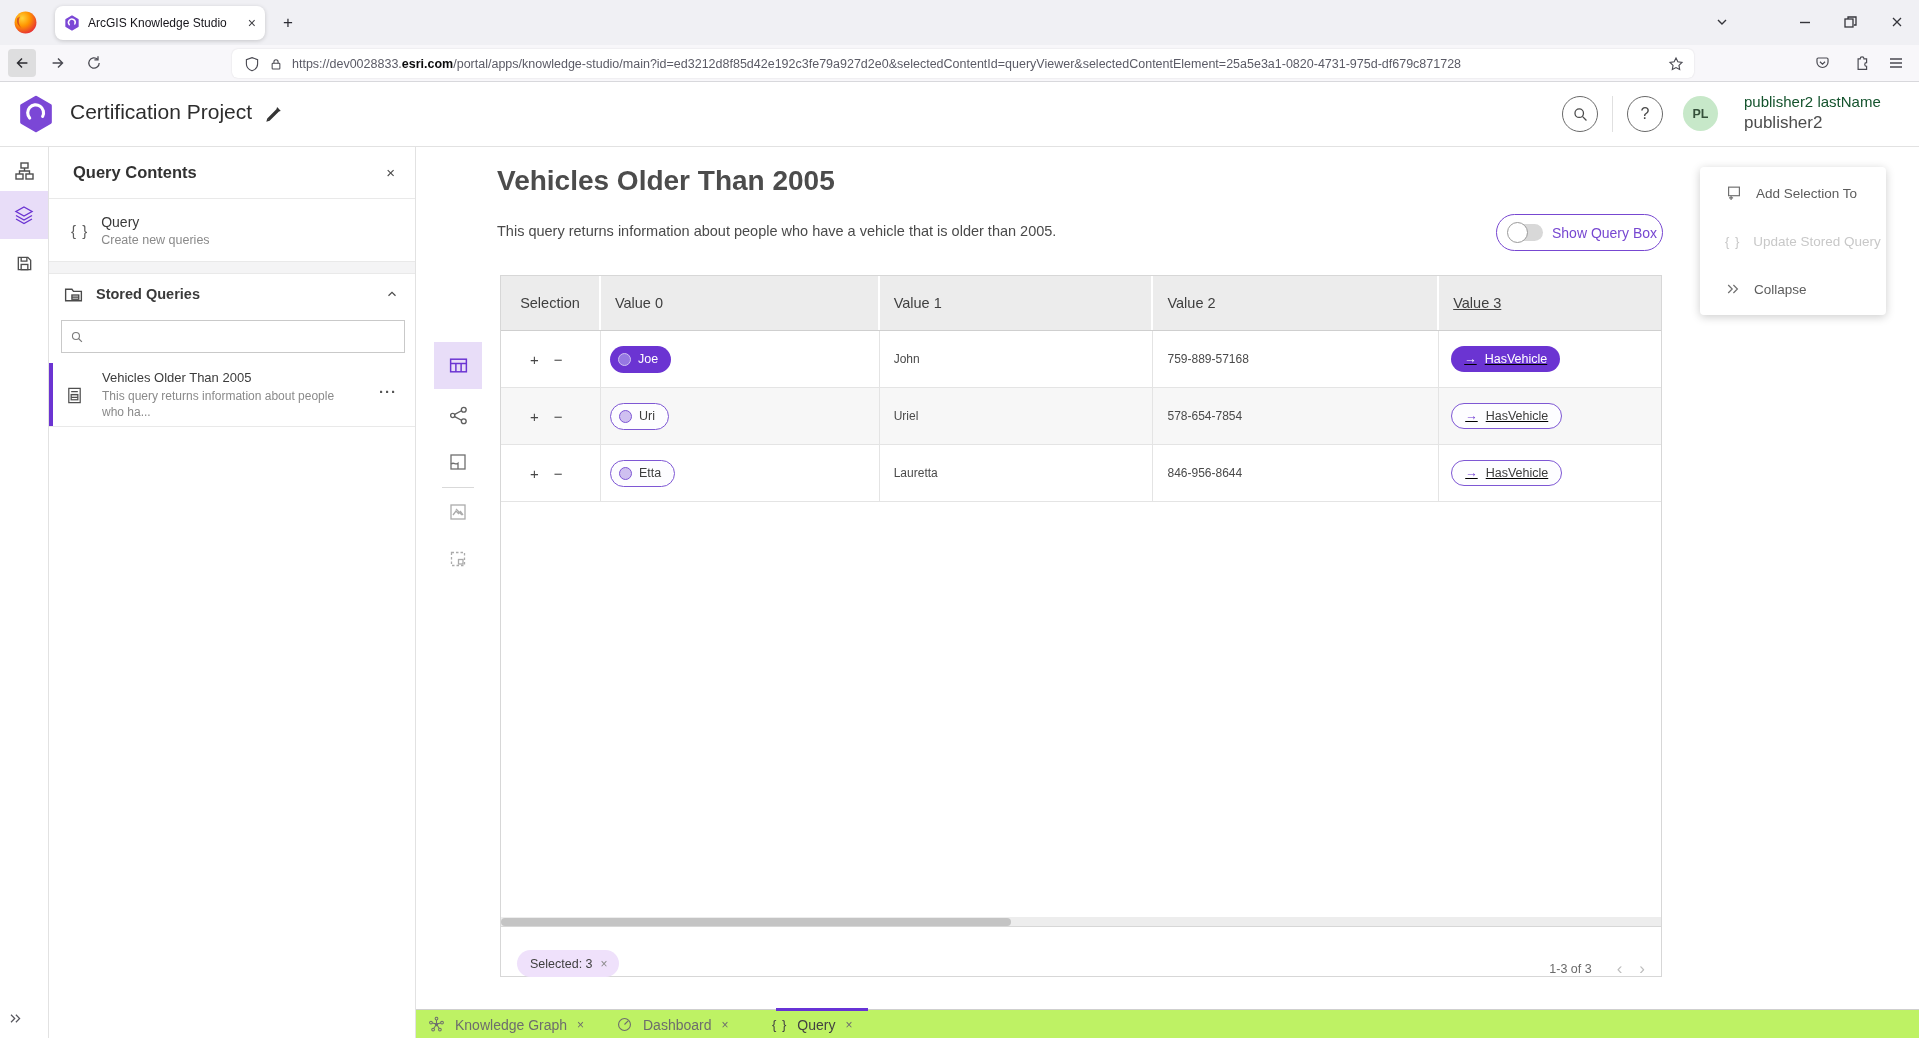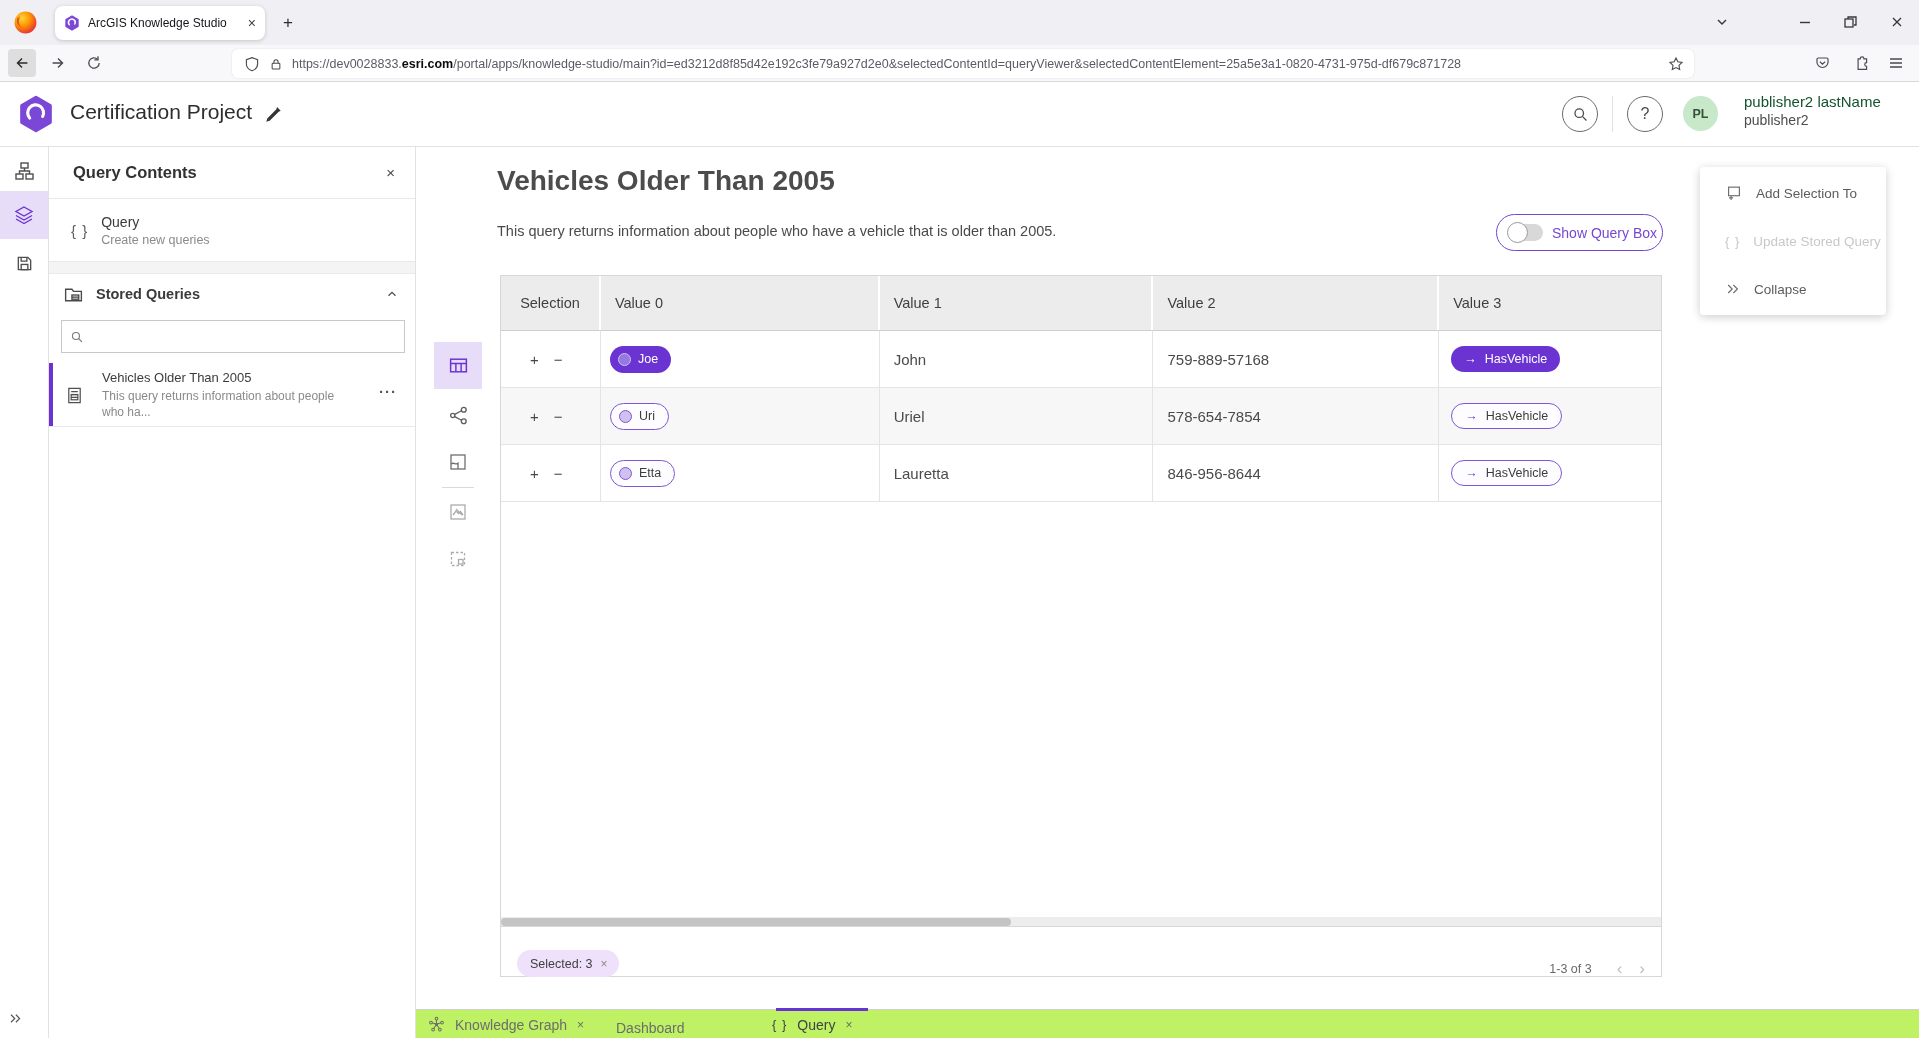--- a/index.html
+++ b/index.html
@@ -32,21 +32,21 @@
   .applogo { position:absolute; left:17px; top:13px; width:38px; height:38px; }
   .apptitle { position:absolute; left:70px; top:18px; font-size:21px; font-weight:500; color:#2d2d2d; }
   .pencil { position:absolute; left:265px; top:22px; color:#333; }
   .circbtn { position:absolute; top:14px; width:36px; height:36px; border:1px solid #6a6a6a; border-radius:50%;
              display:flex; align-items:center; justify-content:center; color:#4a4a4a; background:#fff; }
   .hdr-divider { position:absolute; left:1612px; top:14px; width:1px; height:36px; background:#e0e0e0; }
   .avatar { position:absolute; left:1683px; top:14px; width:35px; height:35px; border-radius:50%; background:#c7e8c9;
             color:#35503a; font-size:12.5px; font-weight:bold; display:flex; align-items:center; justify-content:center; }
   .userblock { position:absolute; left:1744px; top:11px; line-height:1.25; }
   .user-name { font-size:15px; color:#14532d;text-align:center; }
-  .user-sub { font-size:14px; color:#4d4d4d; }
+  .user-sub { font-size:17px; color:#4d4d4d; }
 
   
   .rail { position:absolute; left:0; top:147px; width:49px; height:891px; background:#fff; border-right:1px solid #e2e2e2; }
   .rail-item { position:absolute; left:0; width:48px; height:48px; display:flex; align-items:center; justify-content:center; color:#4f4f4f; }
   .rail-item.sel { background:#e8ddf8; color:#6b34d2; }
   .rail-expand { position:absolute; left:8px; top:864px; color:#55555c; }
 
   
   .panel { position:absolute; left:49px; top:147px; width:367px; height:891px; background:#fff; border-right:1px solid #e2e2e2; }
   .panel-hd { position:absolute; left:0; top:0; width:100%; height:51px; display:flex; align-items:center; padding:0 20px 0 24px; }
@@ -86,25 +86,25 @@
 
   
   .gridbox { position:absolute; left:84px; top:128px; width:1162px; height:702px; border:1px solid #d7d7d7; background:#fff; }
   .thead { position:absolute; left:0; top:0; width:100%; height:55px; display:flex; background:#ececec; border-bottom:1px solid #cfcfcf; }
   .th { display:flex; align-items:center; font-size:14.5px; color:#3f3f3f; padding-left:14px; border-right:2px solid #fff; }
   .th:last-child { border-right:none; }
   .trow { position:absolute; left:0; width:100%; height:57px; display:flex; }
   .trow.alt { background:#f7f7f7; }
   .td { display:flex; align-items:center; border-right:1px solid #e4e4e4; border-bottom:1px solid #e4e4e4; height:100%; }
   .td:last-child { border-right:none; }
-  .c0 { width:100px; } .c1 { width:279px; } .c2 { width:274px; } .c3 { width:286px; } .c4 { width:222px; }
+  .c0 { width:100px; } .c1 { width:279px; } .c2 { width:274px; } .c3 { width:286px; } .c4 { width:222px;text-decoration:underline; }
   .td.c0 { padding-left:29px; gap:15px; }
   .pm { font-size:15px; color:#474747; }
   .td.c1 { padding-left:9px; }
-  .td.c2, .td.c3 { padding-left:14px; font-size:15px; color:#4a4a4a;text-align:center; }
+  .td.c2, .td.c3 { padding-left:14px; font-size:12px; color:#4a4a4a;text-align:center; }
   .td.c4 { padding-left:12px; }
   .pill { display:inline-flex; align-items:center; gap:7px; height:27px; border-radius:14px; padding:0 13px 0 8px; font-size:12.5px; }
   .pill .dot { width:13px; height:13px; border-radius:50%; }
   .pill.filled { background:#6b34d2; color:#fff; }
   .pill.filled .dot { background:#9678e2; border:1.5px solid #cfc0f2; }
   .pill.outline { background:#fdfdff; border:1.5px solid #7e57d4; color:#3d3d3d; }
   .pill.outline .dot { background:#cfc0f0; border:1.5px solid #7e57d4; }
   .relpill { display:inline-flex; align-items:center; gap:8px; height:26px; border-radius:13px; padding:0 13px; font-size:12.5px; }
   .relpill.filled { background:#6b34d2; color:#fff; }
   .relpill.outline { background:#fdfdff; border:1.5px solid #7e57d4; color:#3d3d3d; }
@@ -493,21 +493,21 @@
           <circle cx="10" cy="3" r="1.6"></circle>
             <circle cx="16.5" cy="7.7" r="1.6"></circle>
             <circle cx="14" cy="16" r="1.6"></circle>
             <circle cx="6" cy="16" r="1.6"></circle>
             <circle cx="3.5" cy="7.7" r="1.6"></circle>
           <path d="M10 8.6 V4.6 M11.3 9.2 L15 8.3 M10.9 11.2 L13.3 14.7 M9.1 11.2 L6.7 14.7 M8.7 9.2 L5 8.3"></path>
         </svg>
         <span>Knowledge Graph</span>
         <span class="tx">×</span>
       </div>
-      <div class="ltab" style="left:200px;flex-direction:column;">
+      <div class="ltab" style="left:200px;">
         <svg width="17" height="17" viewBox="0 0 20 20" fill="none" stroke="currentColor" stroke-width="1.3">
           <circle cx="10" cy="10" r="7"></circle>
             <path d="M10 10 L14.3 5.7"></path>
         </svg>
         <span>Dashboard</span>
         <span class="tx">×</span>
       </div>
       <div class="ltab active" style="left:356px;">
         <span class="braces" style="font-size:13px; color:#424242;">{ }</span>
         <span>Query</span>

